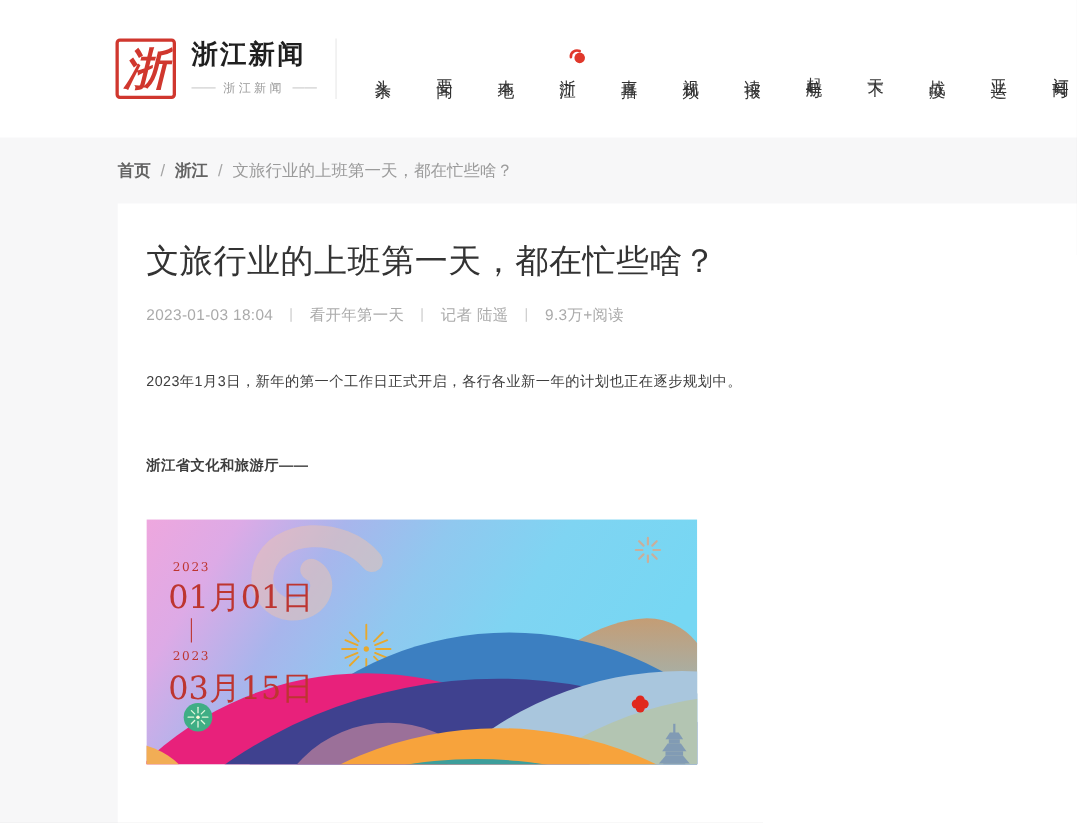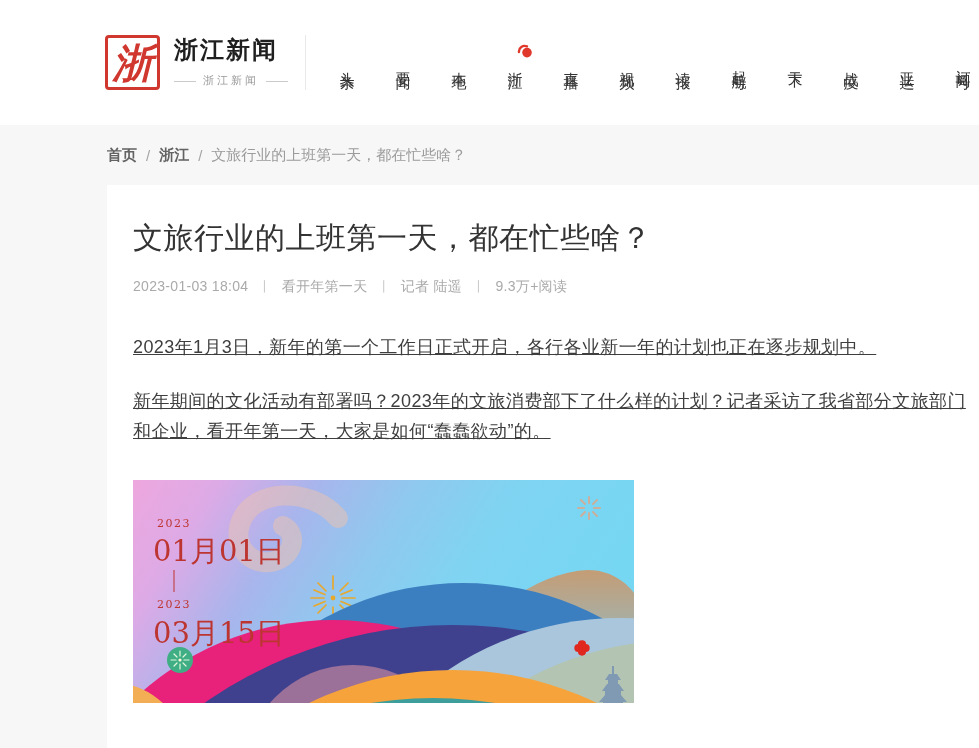--- a/index.html
+++ b/index.html
@@ -59,21 +59,21 @@
   }
   .article-title {
     font-size: 30px; line-height: 36px; font-weight: 500; color: #333;
     letter-spacing: 0.5px;
   }
   .article-meta {
     margin-top: 22px; font-size: 14px; color: #aaaaaa; letter-spacing: 0.3px;
     display: flex; 
   }
   .article-meta .msep { color: #c9c9c9; margin: 0 10px; font-size: 13px; }
-  .article-body p { font-size: 18px; line-height: 30px; color: #3e3e3e; letter-spacing: 0.4px; text-decoration: underline; }
+  .article-body p { font-size: 13px; line-height: 30px; color: #3e3e3e; letter-spacing: 0.4px; }
   .para-1 { margin-top: 36px; }
   .para-2 { margin-top: 24px; }
   .subhead { margin-top: 46px; font-weight: bold; font-size: 17px; color: #333; }
   .poster { margin-top: 34px; width: 501px; height: 223px; overflow: hidden; display: block; }
   .poster svg { display: block; }
 </style>
 </head>
 <body>
 
 <div class="page">
@@ -157,21 +157,21 @@
       <span class="msep">丨</span>
       <span>看开年第一天</span>
       <span class="msep">丨</span>
       <span>记者 陆遥</span>
       <span class="msep">丨</span>
       <span>9.3万+阅读</span>
     </div>
 
     <div class="article-body">
       <p class="para-1">2023年1月3日，新年的第一个工作日正式开启，各行各业新一年的计划也正在逐步规划中。</p>
-      <p class="para-2">新年期间的文化活动有部署吗？2023年的文旅消费部下了什么样的计划？记者采访了我省部分文旅部门和企业，看开年第一天，大家是如何“蠢蠢欲动”的。</p>
+      <p class="subhead">浙江省文化和旅游厅——</p>
 
       <figure class="poster">
         <svg width="501" height="223" viewBox="0 0 501 223">
           <defs>
             <linearGradient id="sky" x1="0%" y1="0%" x2="100%" y2="28%">
               <stop offset="0%" stop-color="#eea7de"></stop>
               <stop offset="16%" stop-color="#ddaae6"></stop>
               <stop offset="34%" stop-color="#a8b5ec"></stop>
               <stop offset="52%" stop-color="#90c8ef"></stop>
               <stop offset="72%" stop-color="#7fd4f2"></stop>

